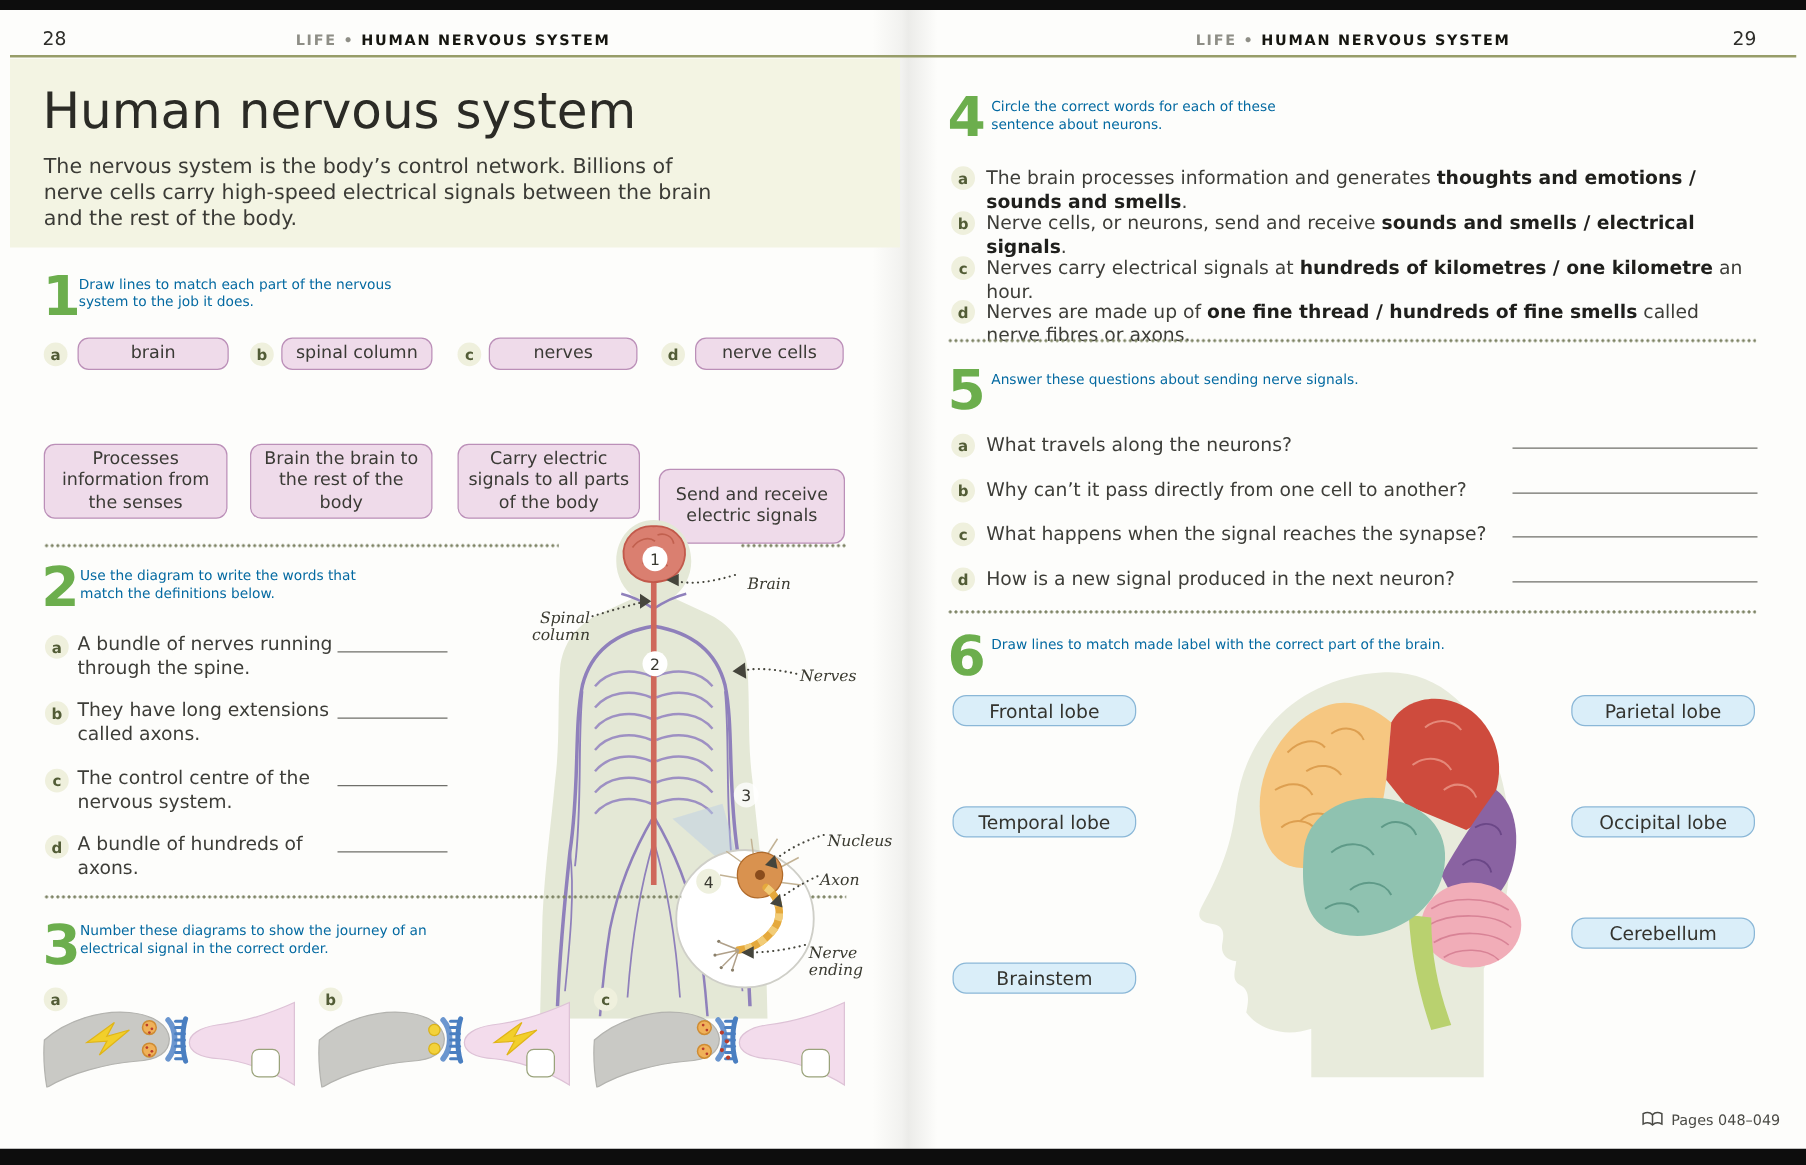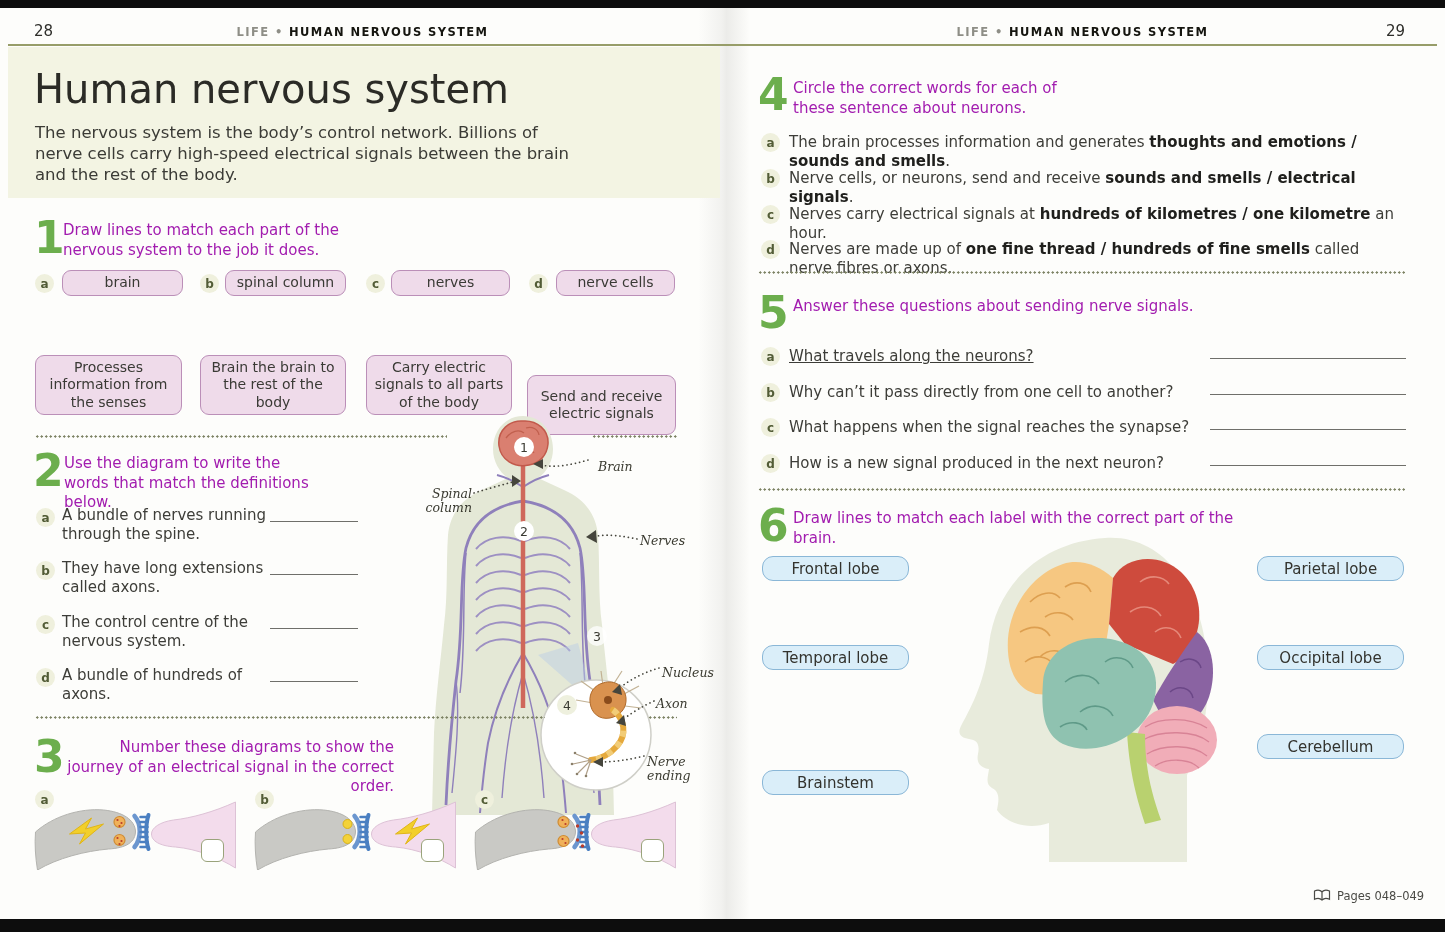--- a/index.html
+++ b/index.html
@@ -7,21 +7,21 @@
   .abs{position:absolute;}
   .bar{position:absolute;left:0;width:1445px;background:#0d0d0d;}
   .runhead{font-size:11.5px;font-weight:bold;letter-spacing:1.4px;color:#15150f;text-align:center;white-space:nowrap;}
   .runhead .lite{color:#8e8e86;}
   .pagenum{font-size:15px;color:#2e2e2a;}
   .rule{position:absolute;height:2px;background:#979d69;}
   .band{position:absolute;background:#f3f4e3;}
   .title{font-size:40px;color:#2b2b26;}
   .intro{font-size:16.5px;color:#3b3b36;line-height:1.28;}
   .exnum{font-weight:bold;color:#6cae4d;font-size:44px;line-height:1;}
-  .prompt{font-size:15px;color:#a21caf;line-height:1.3;}
+  .prompt{font-size:11px;color:#0369a1;line-height:1.3;}
   .letter{position:absolute;width:19px;height:19px;border-radius:50%;background:#eff0dd;color:#525c36;
           font-size:12px;font-weight:bold;display:flex;align-items:center;justify-content:center;}
   .pinkbox{position:absolute;background:#efdbea;border:1.5px solid #bb8fb8;border-radius:9px;display:flex;
            align-items:center;justify-content:center;font-size:14px;color:#3a3a35;text-align:center;
            line-height:1.22;padding:2px 6px;box-sizing:border-box;}
   .bluebox{position:absolute;background:#daeef9;border:1.5px solid #8ab7d7;border-radius:11px;display:flex;
            align-items:center;justify-content:center;font-size:15px;color:#33332e;box-sizing:border-box;}
   .dots{position:absolute;height:3px;background-image:radial-gradient(circle,#7c8263 1.1px,rgba(0,0,0,0) 1.3px);
         background-size:4.5px 3px;background-repeat:repeat-x;background-position:0 50%;}
   .itemtext{font-size:15px;color:#3d3d38;line-height:1.28;}
@@ -192,21 +192,21 @@
   <div class="diaglabel" style="left:598px;top:460px;">Brain</div>
   <div class="diaglabel" style="left:640px;top:534px;">Nerves</div>
   <div class="diaglabel" style="left:662px;top:666px;">Nucleus</div>
   <div class="diaglabel" style="left:656px;top:697px;">Axon</div>
   <div class="diaglabel" style="left:647px;top:755px;width:48px;">Nerve ending</div>
 
   <div class="dots" style="left:35px;top:716px;width:510px;"></div>
   <div class="dots" style="left:648px;top:716px;width:29px;"></div>
 
   <div class="abs exnum" style="left:34px;top:735px;">3</div>
-  <div class="abs prompt" style="left:64px;top:738px;width:330px;text-align:right;">Number these diagrams to show the journey of an electrical signal in the correct order.</div>
+  <div class="abs prompt" style="left:64px;top:738px;width:330px;">Number these diagrams to show the journey of an electrical signal in the correct order.</div>
 
   <div class="letter" style="left:35px;top:790px;">a</div>
   <div class="letter" style="left:255px;top:790px;">b</div>
   <div class="letter" style="left:475px;top:790px;">c</div>
 
   <svg class="abs" style="left:33px;top:790px;" width="205" height="80" viewBox="0 0 200 80">
     <path d="M0,42 C18,26 45,18 68,20 C88,22 99,30 100,41 C100,52 91,58 73,59 C50,61 22,68 2,80 C0,68 -1,54 0,42 Z" fill="#c9c9c5" stroke="#b3b3af" stroke-width="1"></path>
     <path d="M99,26 C106,34 106,48 99,57" stroke="#6b96cf" stroke-width="4.5" fill="none" stroke-linecap="round"></path>
     <path d="M200,12 C178,22 156,28 138,30 C124,32 116,38 116,44 C116,51 124,56 140,57 C162,59 184,68 200,78 Z" fill="#f3dcec" stroke="#ddc2d6" stroke-width="1"></path>
     <path d="M113,25 C110,34 110,50 113,59" stroke="#4a7fc1" stroke-width="4" fill="none" stroke-linecap="round"></path>
@@ -297,39 +297,39 @@
 
   <div class="letter" style="left:761px;top:240px;">d</div>
   <div class="abs itemtext" style="left:789px;top:240px;width:615px;"><span>Nerves are made up of </span><span class="bold">one fine thread / hundreds of fine smells</span><span> called nerve fibres or axons.</span></div>
 
   <div class="dots" style="left:758px;top:271px;width:647px;"></div>
 
   <div class="abs exnum" style="left:758px;top:291px;">5</div>
   <div class="abs prompt" style="left:793px;top:297px;width:440px;">Answer these questions about sending nerve signals.</div>
 
   <div class="letter" style="left:761px;top:347px;">a</div>
-  <div class="abs itemtext" style="left:789px;top:347px;width:420px;text-decoration:underline;">What travels along the neurons?</div>
+  <div class="abs itemtext" style="left:789px;top:347px;width:420px;">What travels along the neurons?</div>
   <div class="blank" style="left:1210px;top:358px;width:196px;"></div>
 
   <div class="letter" style="left:761px;top:383px;">b</div>
   <div class="abs itemtext" style="left:789px;top:383px;width:420px;">Why can’t it pass directly from one cell to another?</div>
   <div class="blank" style="left:1210px;top:394px;width:196px;"></div>
 
   <div class="letter" style="left:761px;top:418px;">c</div>
   <div class="abs itemtext" style="left:789px;top:418px;width:420px;">What happens when the signal reaches the synapse?</div>
   <div class="blank" style="left:1210px;top:429px;width:196px;"></div>
 
   <div class="letter" style="left:761px;top:454px;">d</div>
   <div class="abs itemtext" style="left:789px;top:454px;width:420px;">How is a new signal produced in the next neuron?</div>
   <div class="blank" style="left:1210px;top:465px;width:196px;"></div>
 
   <div class="dots" style="left:758px;top:488px;width:647px;"></div>
 
   <div class="abs exnum" style="left:758px;top:504px;">6</div>
-  <div class="abs prompt" style="left:793px;top:509px;width:460px;">Draw lines to match each label with the correct part of the brain.</div>
+  <div class="abs prompt" style="left:793px;top:509px;width:460px;">Draw lines to match made label with the correct part of the brain.</div>
 
   <div class="bluebox" style="left:762px;top:556px;width:147px;height:25px;">Frontal lobe</div>
   <div class="bluebox" style="left:762px;top:645px;width:147px;height:25px;">Temporal lobe</div>
   <div class="bluebox" style="left:762px;top:734px;width:147px;height:25px;margin-top:36px;">Brainstem</div>
   <div class="bluebox" style="left:1257px;top:556px;width:147px;height:25px;">Parietal lobe</div>
   <div class="bluebox" style="left:1257px;top:645px;width:147px;height:25px;">Occipital lobe</div>
   <div class="bluebox" style="left:1257px;top:734px;width:147px;height:25px;">Cerebellum</div>
 
   <svg class="abs" style="left:945px;top:532px;" width="300" height="330" viewBox="0 0 300 330">
     <path d="M160,6 C98,10 52,50 44,112 C40,148 28,172 16,194 C12,202 16,206 24,207 C32,208 35,212 33,222 C31,231 36,236 44,237 C43,245 40,252 47,256 C55,260 54,268 52,278 C62,292 84,298 104,291 L104,330 L242,330 L242,243 C258,210 266,170 262,124 C256,56 218,2 160,6 Z" fill="#e8ebdc"></path>

